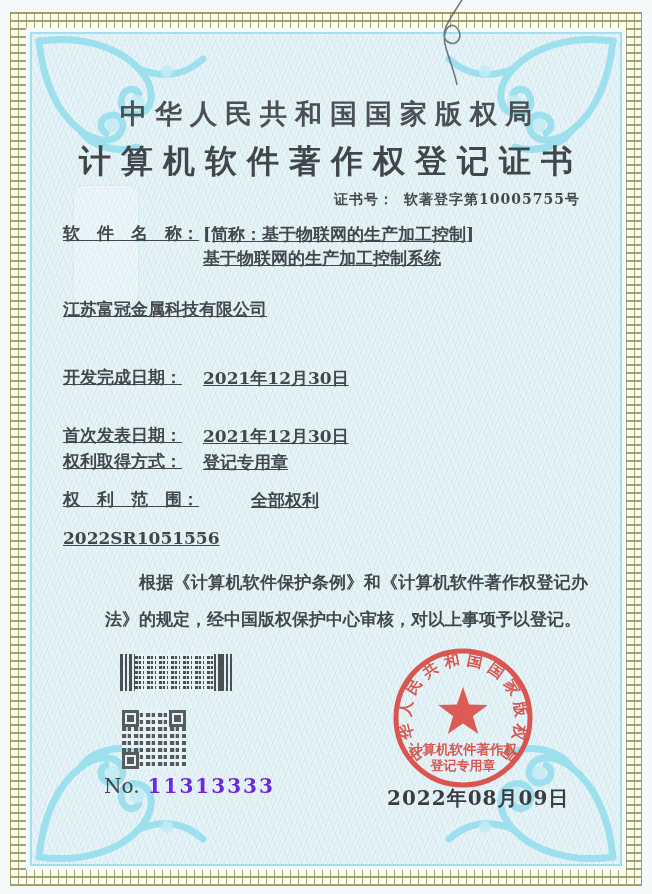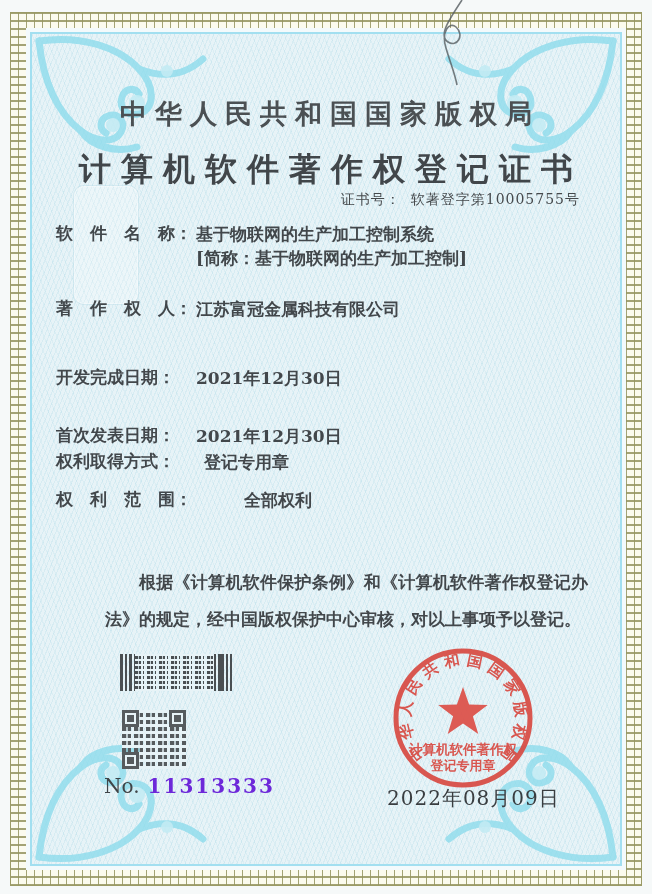--- a/index.html
+++ b/index.html
@@ -41,40 +41,39 @@
   
   .authority{
     position:absolute;left:0;right:0;top:96px;text-align:center;
     font-size:27px;font-weight:bold;letter-spacing:8px;text-indent:8px;
     color:#4b5053;
   }
   .doc-title{
     position:absolute;left:0;right:0;top:140px;text-align:center;
     font-size:32px;font-weight:bold;letter-spacing:10px;text-indent:10px;
     color:#41464a;
-    margin-top:8px;
   }
   .cert-no-line{
     position:absolute;right:72px;top:191px;
-    font-size:14px;font-weight:normal;color:#45494c;letter-spacing:1px;
+    font-size:14px;font-weight:bold;color:#45494c;letter-spacing:1px;
   }
   .cert-no-line .lbl{margin-right:10px;}
 
   .field{
-    position:absolute;left:56px;right:60px;display:flex;
-    font-size:17px;font-weight:bold;color:#42474b;
+    position:absolute;left:63px;right:60px;display:flex;
+    font-size:17px;font-weight:bold;color:#42474b;text-decoration:underline;
   }
   .field .flabel{white-space:pre;min-width:140px;flex:0 0 auto;}
   .field .fvalues{line-height:24px;}
   .field .fvalues div{white-space:pre;}
   .f1{top:222px;}
   .f2{top:297px;}
   .f3{top:366px;}
   .f4{top:408px;margin-top:16px;}
-  .f5{top:450px;gap:8px;}
+  .f5{top:450px;}
   .f6{top:488px;gap:48px;}
   .f7{top:526px;}
 
   .statement{
     position:absolute;left:62px;right:64px;top:564px;
     font-size:17px;font-weight:bold;color:#42474b;
     line-height:37px;text-indent:2em;text-align:justify;margin-left:43px;
   }
 
   
@@ -101,21 +100,21 @@
   .qr-finder.bl{left:0;bottom:0;}
 
   
   .serial{position:absolute;left:104px;top:774px;font-size:20px;color:#3f4447;}
   .serial .digits{color:#6d28d9;letter-spacing:2px;margin-left:8px;font-weight:bold;}
 
   
   .seal{position:absolute;left:388px;top:643px;width:150px;height:150px;opacity:.92;z-index:4;}
   .issue-date{
     position:absolute;left:387px;top:785px;z-index:5;
-    font-size:20px;font-weight:normal;color:#393d40;letter-spacing:1px;
+    font-size:20px;font-weight:bold;color:#393d40;letter-spacing:1px;
   }
 
   
   .emboss{
     position:absolute;left:74px;top:186px;width:64px;height:118px;border-radius:10px;
     background:rgba(255,255,255,.35);
     box-shadow:0 0 0 1px rgba(175,215,228,.5), inset 0 0 0 1px rgba(255,255,255,.7);
     opacity:.65;
   }
   
@@ -190,26 +189,25 @@
 
   <div class="authority">中华人民共和国国家版权局</div>
   <div class="doc-title">计算机软件著作权登记证书</div>
   <div class="cert-no-line">
     <span class="lbl">证书号：</span><span>软著登字第10005755号</span>
   </div>
 
   <div class="field f1">
     <span class="flabel">软　件　名　称：</span>
     <div class="fvalues">
+      <div>[简称：基于物联网的生产加工控制]</div>
       <div>基于物联网的生产加工控制系统</div>
-      <div>[简称：基于物联网的生产加工控制]</div>
     </div>
   </div>
   <div class="field f2">
-    <span class="flabel">著　作　权　人：</span>
     <div class="fvalues">
         <div>江苏富冠金属科技有限公司</div>
       </div>
   </div>
   <div class="field f3">
     <span class="flabel">开发完成日期：</span>
     <div class="fvalues">
         <div>2021年12月30日</div>
       </div>
   </div>
@@ -225,20 +223,23 @@
         <div>登记专用章</div>
       </div>
   </div>
   <div class="field f6">
     <span class="flabel">权　利　范　围：</span>
     <div class="fvalues">
         <div>全部权利</div>
       </div>
   </div>
   <div class="field f7">
+    <div class="fvalues">
+        <div>2022SR1051556</div>
+      </div>
   </div>
 
   <div class="statement">根据《计算机软件保护条例》和《计算机软件著作权登记办法》的规定，经中国版权保护中心审核，对以上事项予以登记。</div>
 
   <div class="barcode">
     <div class="bc-left"></div>
     <div class="bc-mid"></div>
     <div class="bc-right"></div>
   </div>
 

